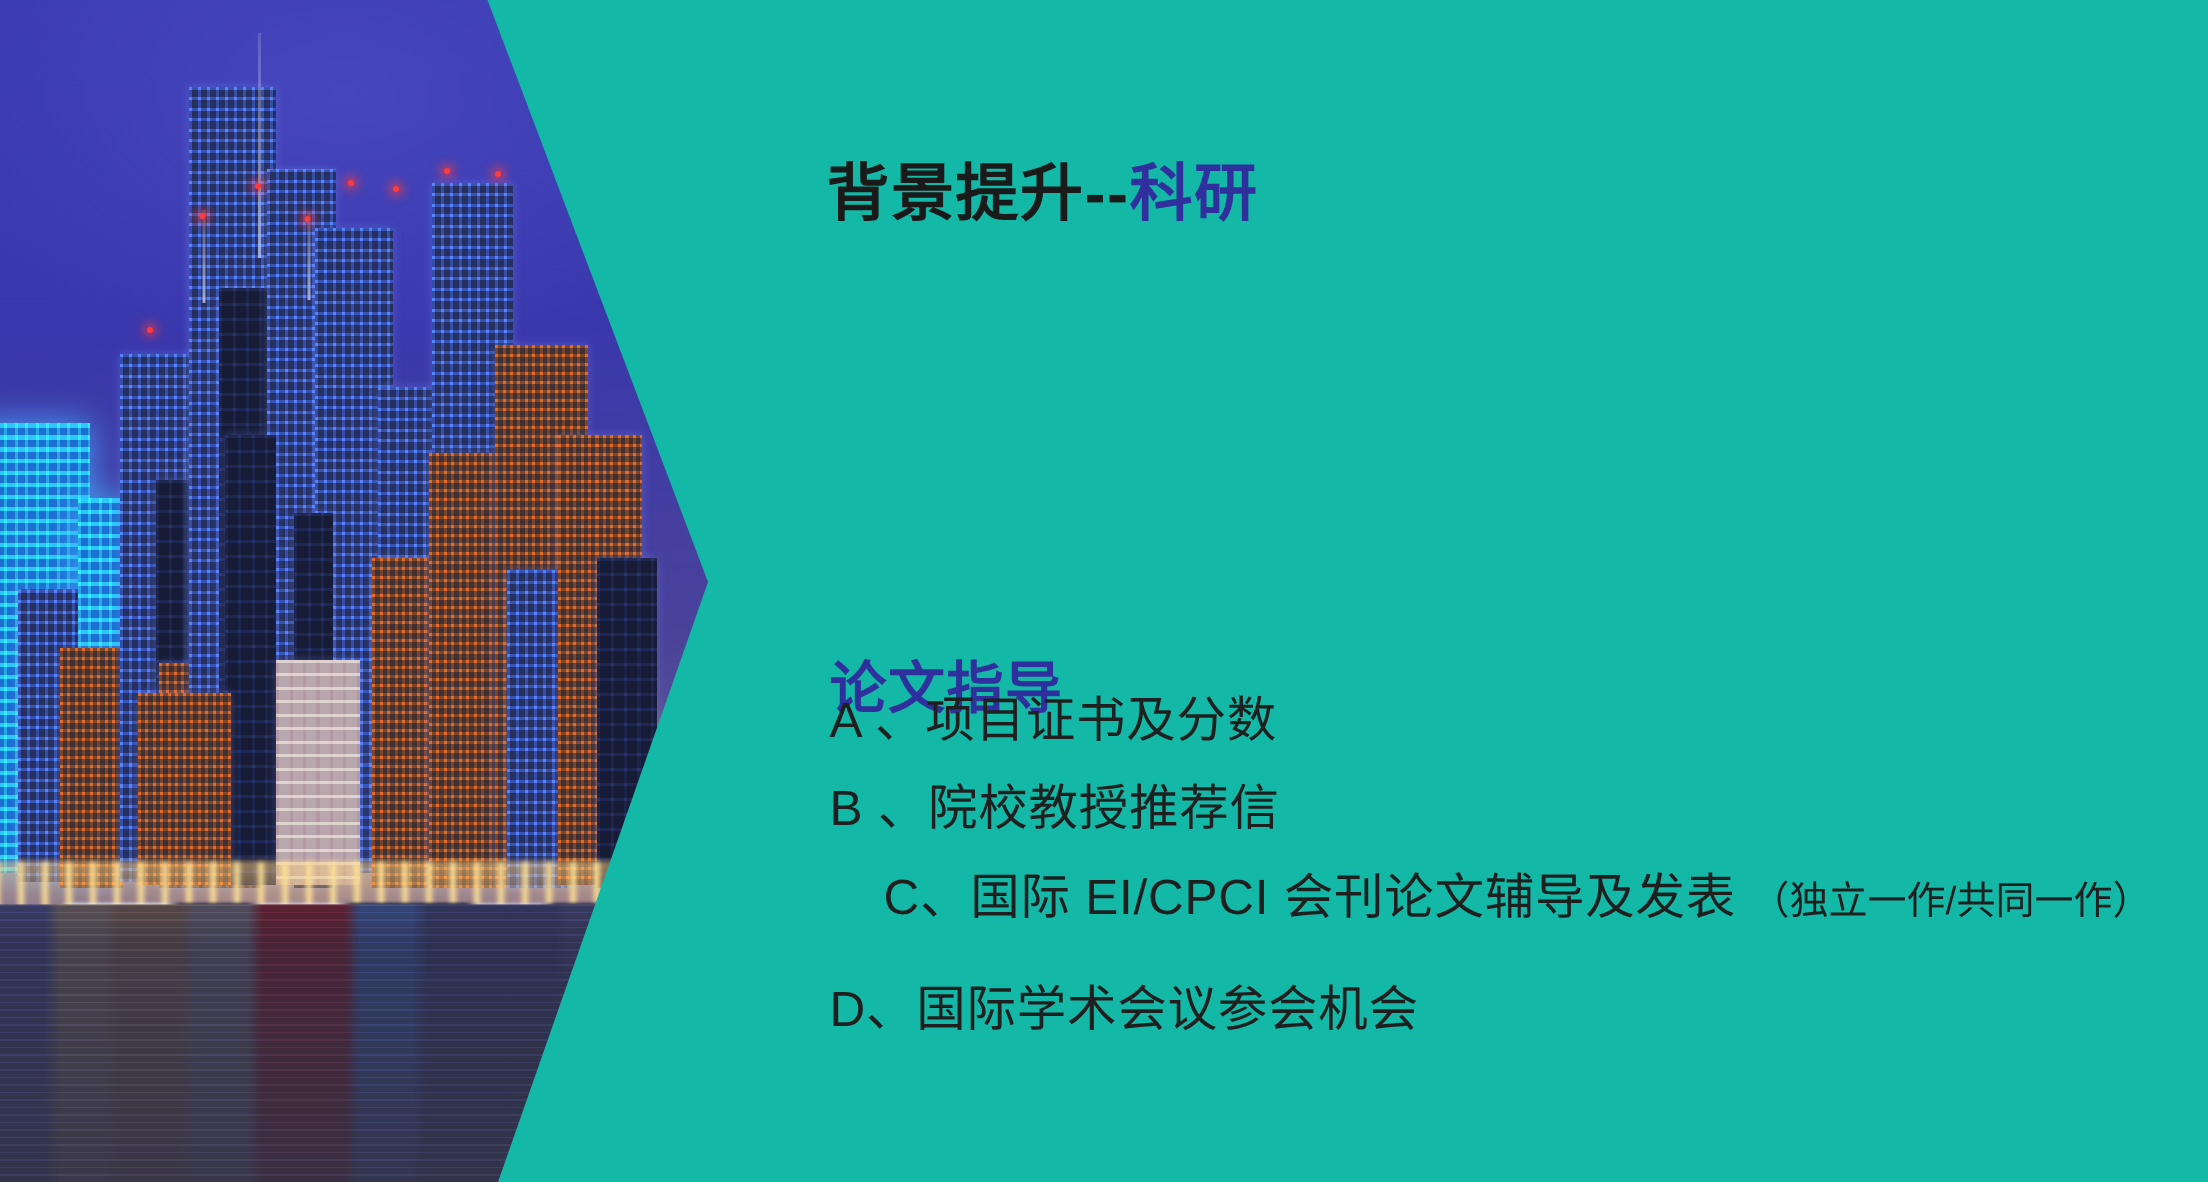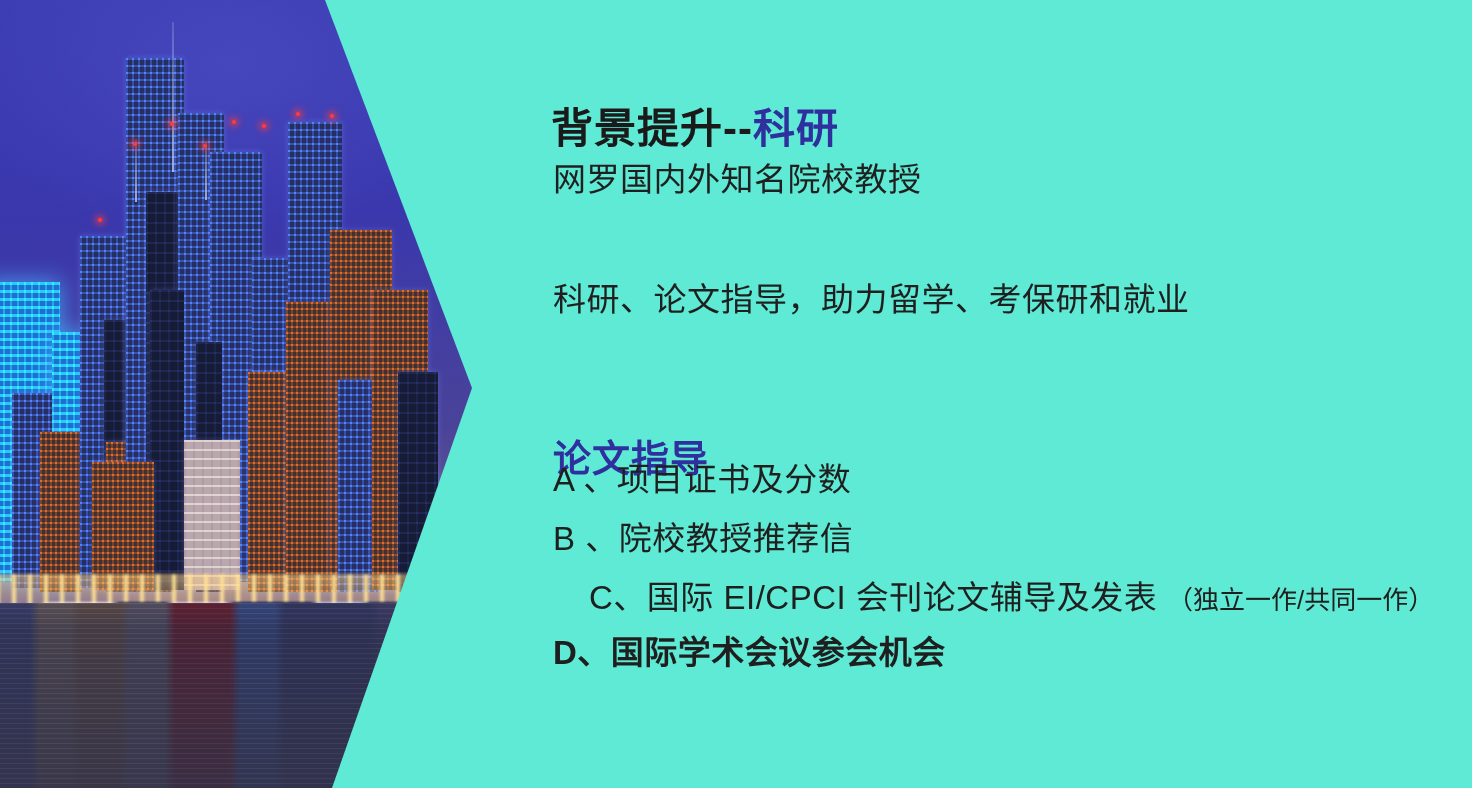--- a/index.html
+++ b/index.html
@@ -5,21 +5,21 @@
 <style>
   html, body {
     margin: 0;
     padding: 0;
     background: #ffffff;
   }
   #slide {
     position: relative;
     width: 1472px;
     height: 788px;
-    background: #5eead4;
+    background: #14b8a6;
     overflow: hidden;
     font-family: "Liberation Sans", "DejaVu Sans", sans-serif;
   }
 
   
   #photo-panel {
     position: absolute;
     left: 0;
     top: 0;
     width: 500px;
@@ -206,21 +206,21 @@
     left: 2px;
     font-size: 33px;
     color: #1f1f1f;
     letter-spacing: .5px;
     white-space: nowrap;
     line-height: 1;
   }
   #benefit-0 { top: 463px; }
   #benefit-1 { top: 522px; }
   #benefit-2 { top: 581px; margin-left: 36px; }
-  #benefit-3 { top: 636px; font-weight: bold; }
+  #benefit-3 { top: 656px; }
   .benefit .note {
     font-size: 26px;
     letter-spacing: 0;
   }
 </style>
 </head>
 <body>
 
 <div id="slide">
 
@@ -272,22 +272,20 @@
     <div class="boats"></div>
     <div class="water">
       <div class="water-streaks"></div>
     </div>
   </div>
 
   <div id="content">
 
     <h1 id="page-title"><span>背景提升--</span><span class="accent">科研</span></h1>
 
-    <div class="intro" id="intro-line-0">网罗国内外知名院校教授</div>
-    <div class="intro" id="intro-line-2">科研、论文指导，助力留学、考保研和就业</div>
 
     <h2 id="section-heading">论文指导</h2>
 
     <div class="benefit" id="benefit-0"><span>A 、项目证书及分数</span><span class="note"></span></div>
     <div class="benefit" id="benefit-1"><span>B 、院校教授推荐信</span><span class="note"></span></div>
     <div class="benefit" id="benefit-2"><span>C、国际 EI/CPCI 会刊论文辅导及发表 </span><span class="note">（独立一作/共同一作）</span></div>
     <div class="benefit" id="benefit-3"><span>D、国际学术会议参会机会</span><span class="note"></span></div>
 
   </div>
 </div>

